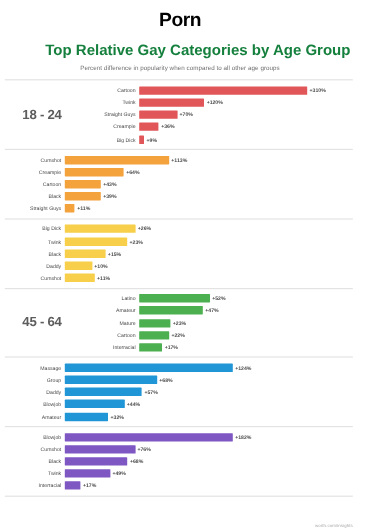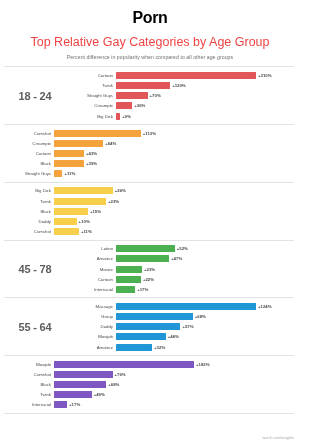--- a/index.html
+++ b/index.html
@@ -40,24 +40,24 @@
     color: #000000;
   }
   .logo-hub {
     background: #f6921e;
     color: #000000;
     padding: 0 3px;
     margin-left: 1px;
     border-radius: 2px;
   }
   .title {
-    text-align: center;
+    text-align: right;
     font-size: 12.5px;
-    font-weight: normal;
-    color: #ef4444;
+    font-weight: bold;
+    color: #15803d;
     margin: 2px 8px 0 8px;
     line-height: 1.15;
   }
   .subtitle {
     text-align: center;
     font-size: 5.2px;
     color: #6f6f6f;
     margin: 5px 8px 6px 8px;
     letter-spacing: 0.05px;
   }
@@ -259,21 +259,21 @@
           <div class="bar-row">
             <div class="bar-cat">Cumshot</div>
             <div class="bar-track">
               <div class="bar-fill" style="width: 24.9px; background: rgb(247, 207, 74);"></div>
               <div class="bar-val">+11%</div>
             </div>
           </div>
         </div>
       </div>
       <div class="group">
-        <div class="group-label">45 - 78</div>
+        <div class="group-label">45 - 64</div>
         <div class="bars">
           <div class="bar-row">
             <div class="bar-cat">Latino</div>
             <div class="bar-track">
               <div class="bar-fill" style="width: 58.8px; background: rgb(76, 175, 80);"></div>
               <div class="bar-val">+52%</div>
             </div>
           </div>
           <div class="bar-row">
             <div class="bar-cat">Amateur</div>
@@ -299,21 +299,20 @@
           <div class="bar-row">
             <div class="bar-cat">Interracial</div>
             <div class="bar-track">
               <div class="bar-fill" style="width: 19.2px; background: rgb(76, 175, 80);"></div>
               <div class="bar-val">+17%</div>
             </div>
           </div>
         </div>
       </div>
       <div class="group">
-        <div class="group-label">55 - 64</div>
         <div class="bars">
           <div class="bar-row">
             <div class="bar-cat">Massage</div>
             <div class="bar-track">
               <div class="bar-fill" style="width: 140px; background: rgb(33, 150, 214);"></div>
               <div class="bar-val">+124%</div>
             </div>
           </div>
           <div class="bar-row">
             <div class="bar-cat">Group</div>

